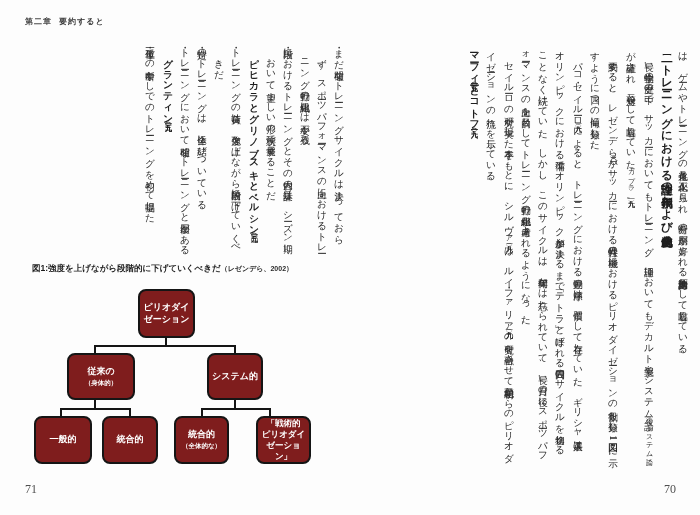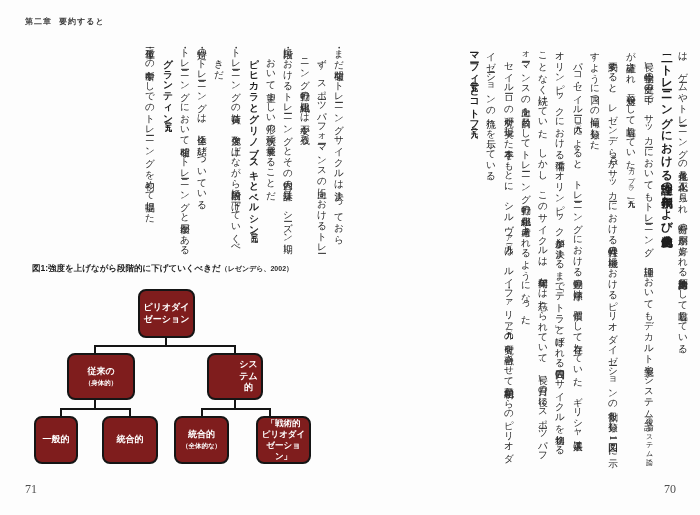--- a/index.html
+++ b/index.html
@@ -108,24 +108,24 @@
     <div class="cline" style="left:239px;top:145px;width:2px;height:8px;"></div>
 
     <div class="box" style="left:108px;top:26px;width:57px;height:49px;">
       <span>ピリオダイ
 ゼーション</span>
     </div>
     <div class="box" style="left:37px;top:90px;width:68px;height:47px;">
       <span>従来の</span>
       <span class="sub">（身体的）</span>
     </div>
-    <div class="box" style="left:177px;top:90px;width:56px;height:47px;padding-left:27px;">
+    <div class="box" style="left:177px;top:90px;width:56px;height:47px;">
       <span>システム的</span>
     </div>
-    <div class="box" style="left:4px;top:153px;width:44px;height:48px;">
+    <div class="box" style="left:4px;top:153px;width:58px;height:48px;">
       <span>一般的</span>
     </div>
     <div class="box" style="left:72px;top:153px;width:56px;height:48px;">
       <span>統合的</span>
     </div>
     <div class="box" style="left:144px;top:153px;width:55px;height:48px;">
       <span>統合的</span>
       <span class="sub">（全体的な）</span>
     </div>
     <div class="box" style="left:226px;top:153px;width:55px;height:48px;font-size:8.5px;">

